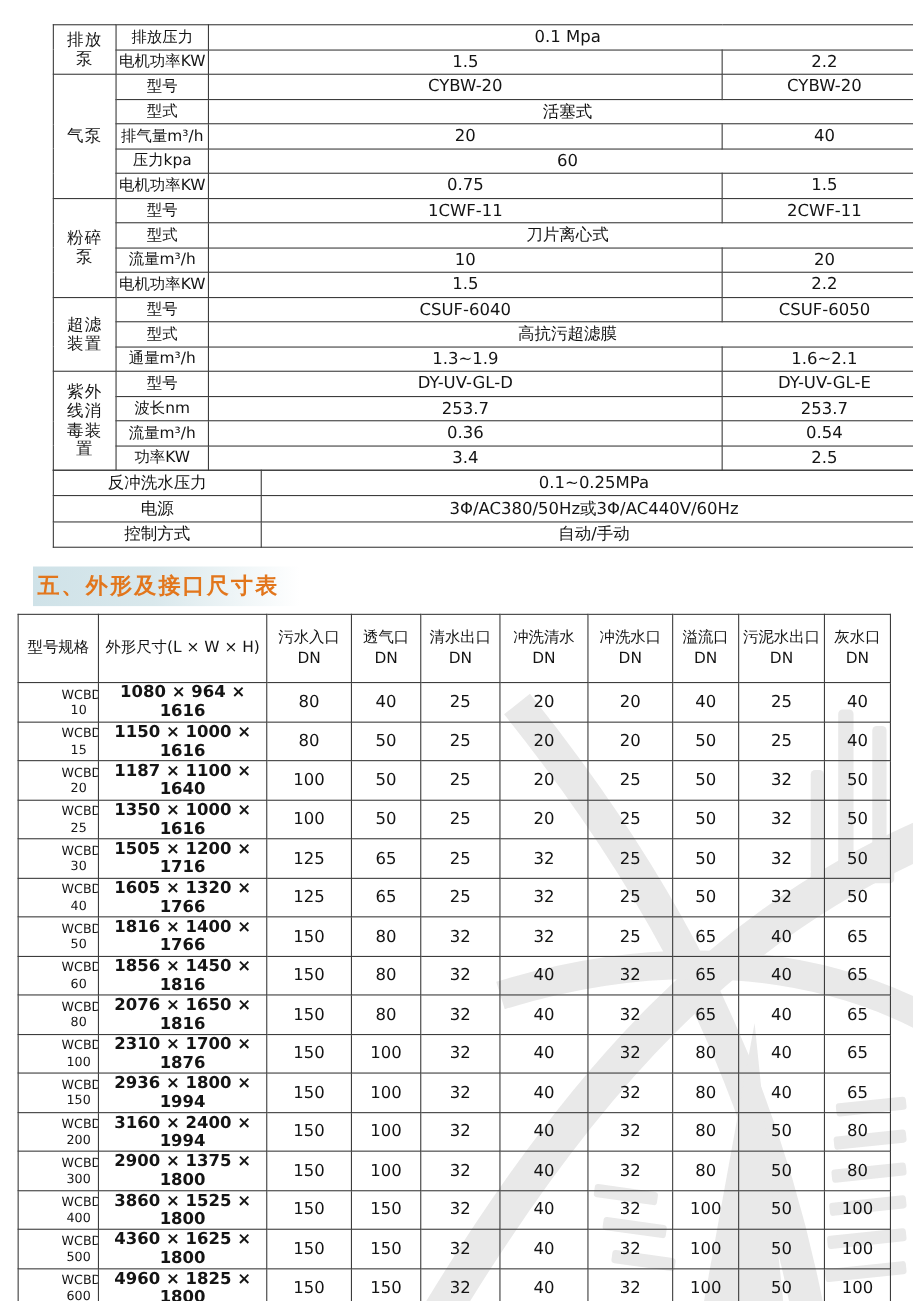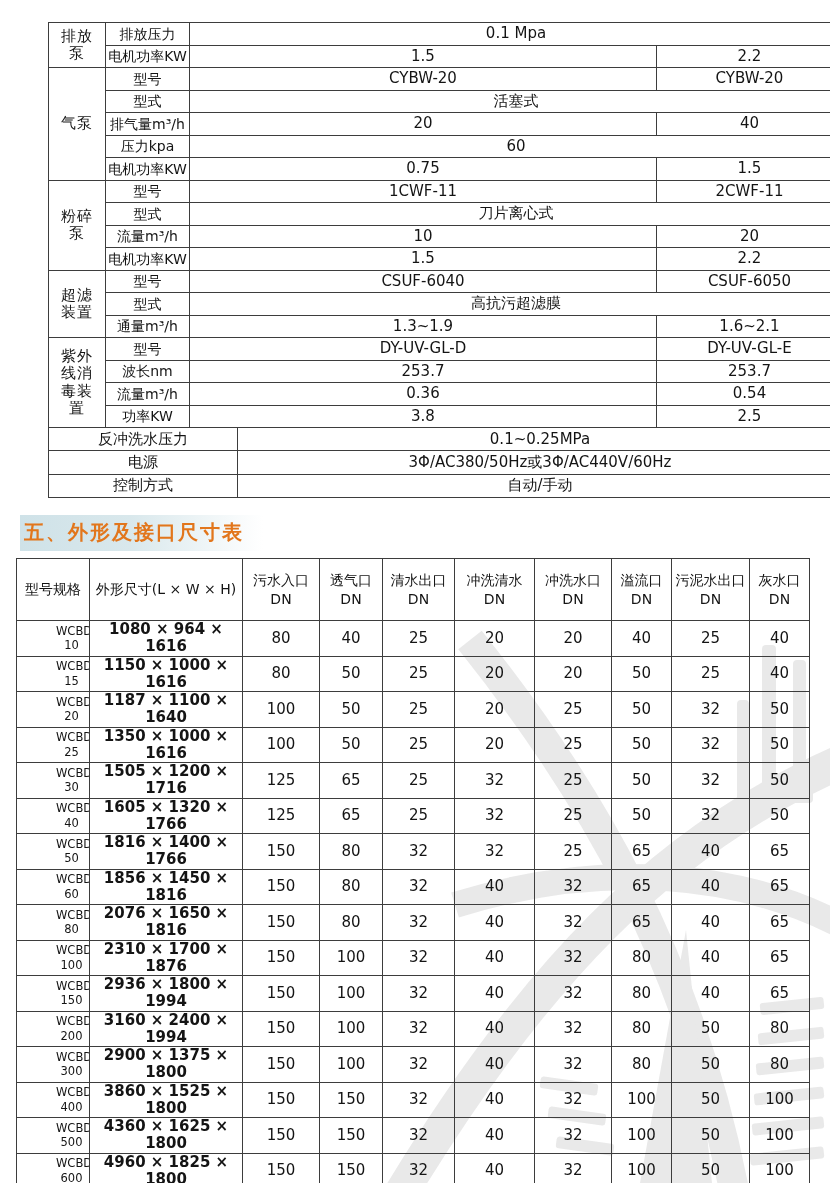--- a/index.html
+++ b/index.html
@@ -35,21 +35,21 @@
   #spec-table{width:794px;}
   #spec-table tr{height:22.5px;}
   #spec-table td{font-size:15px;}
   #spec-table td.group{font-size:15px;letter-spacing:1px;}
   #spec-table td.param{font-size:14px;}
   #spec-bottom{width:794px;margin-top:-1px;}
   #spec-bottom tr{height:23.3px;}
   #spec-bottom td{font-size:15px;}
   
   #section-title{
-    position:absolute;left:20px;top:515px;z-index:1;
+    position:absolute;left:30px;top:515px;z-index:1;
     font-size:20px;font-weight:bold;color:var(--accent);
     letter-spacing:2px;
     padding:4px 52px 5px 4px;
     background:linear-gradient(90deg,var(--title-band) 0%,#d9e8ec 40%,rgba(255,255,255,0) 88%);
     text-align:center;
   }
   
   #dim-wrap{position:absolute;left:16px;top:558px;z-index:1;}
   #dim-table{width:794px;}
   #dim-table tr.head{height:62px;padding-left:40px;}
@@ -181,21 +181,21 @@
           <td class="val">253.7</td>
           <td class="val">253.7</td>
         </tr>
         <tr>
           <td class="param">流量m³/h</td>
           <td class="val">0.36</td>
           <td class="val">0.54</td>
         </tr>
         <tr>
           <td class="param">功率KW</td>
-          <td class="val">3.8</td>
+          <td class="val">3.4</td>
           <td class="val">2.5</td>
         </tr>
       </tbody>
   </table>
   <table id="spec-bottom">
     <colgroup>
         <col style="width:189px">
         <col style="width:605px">
       </colgroup>
     <tbody>

